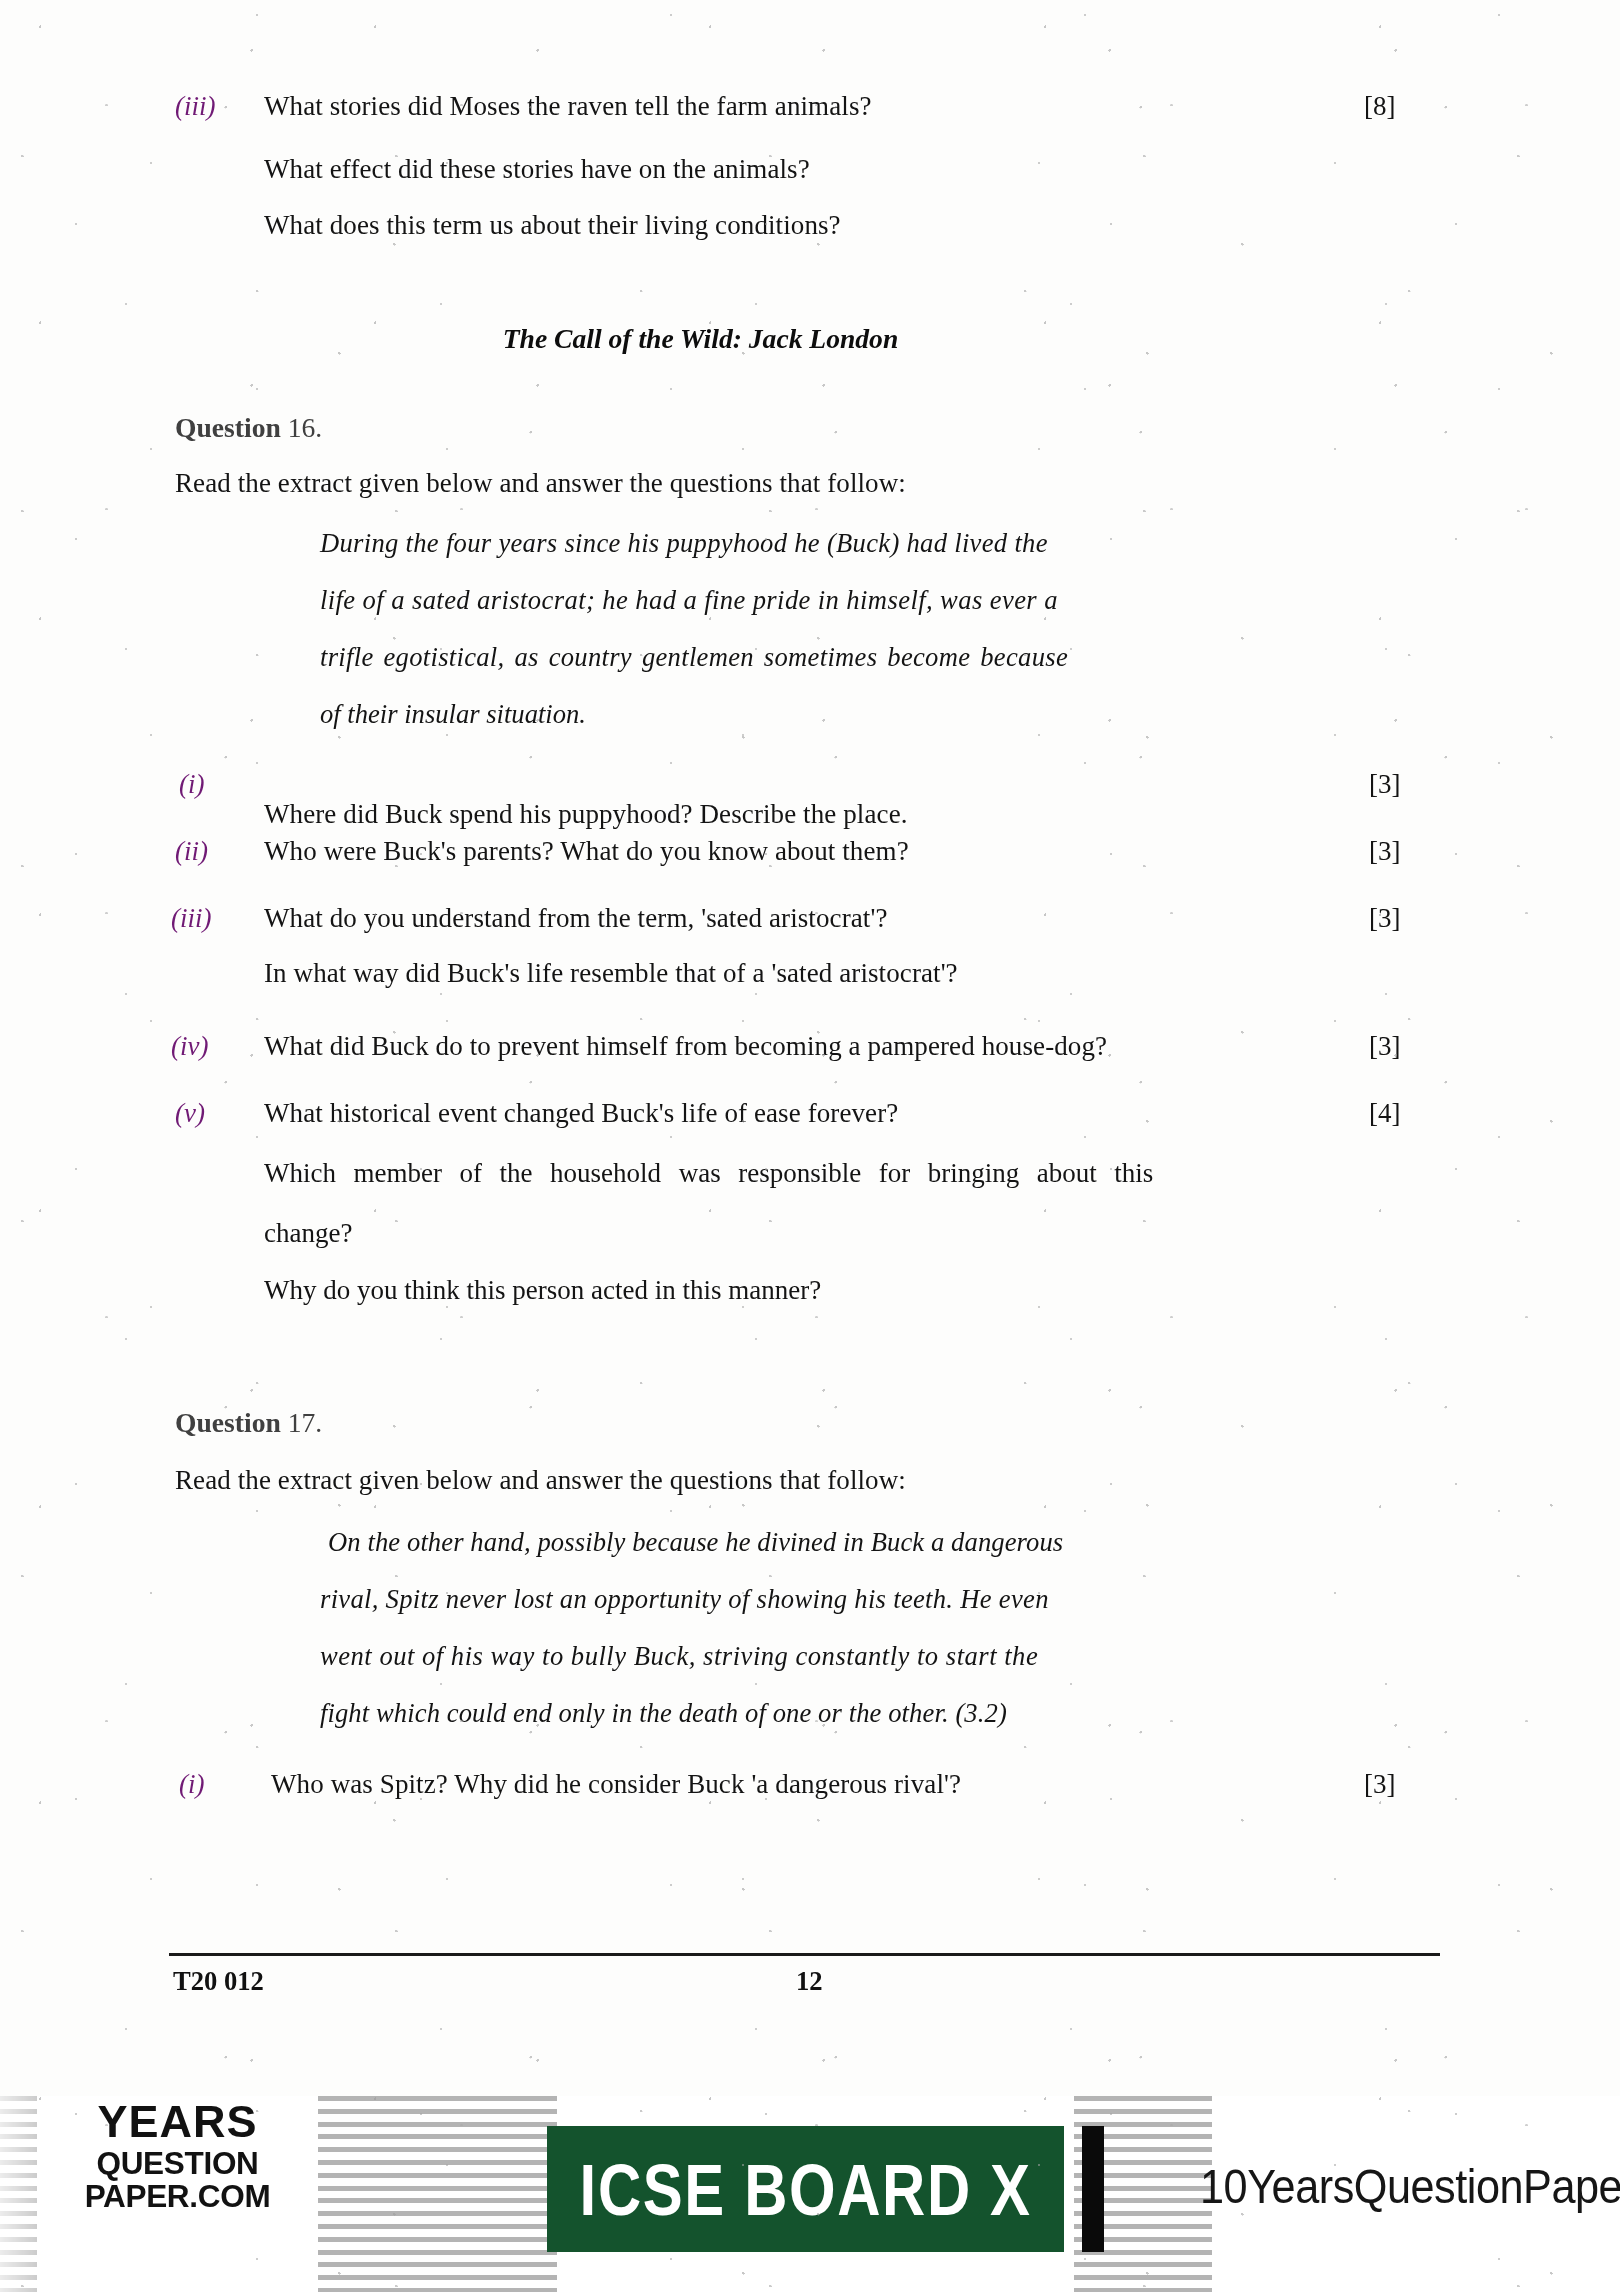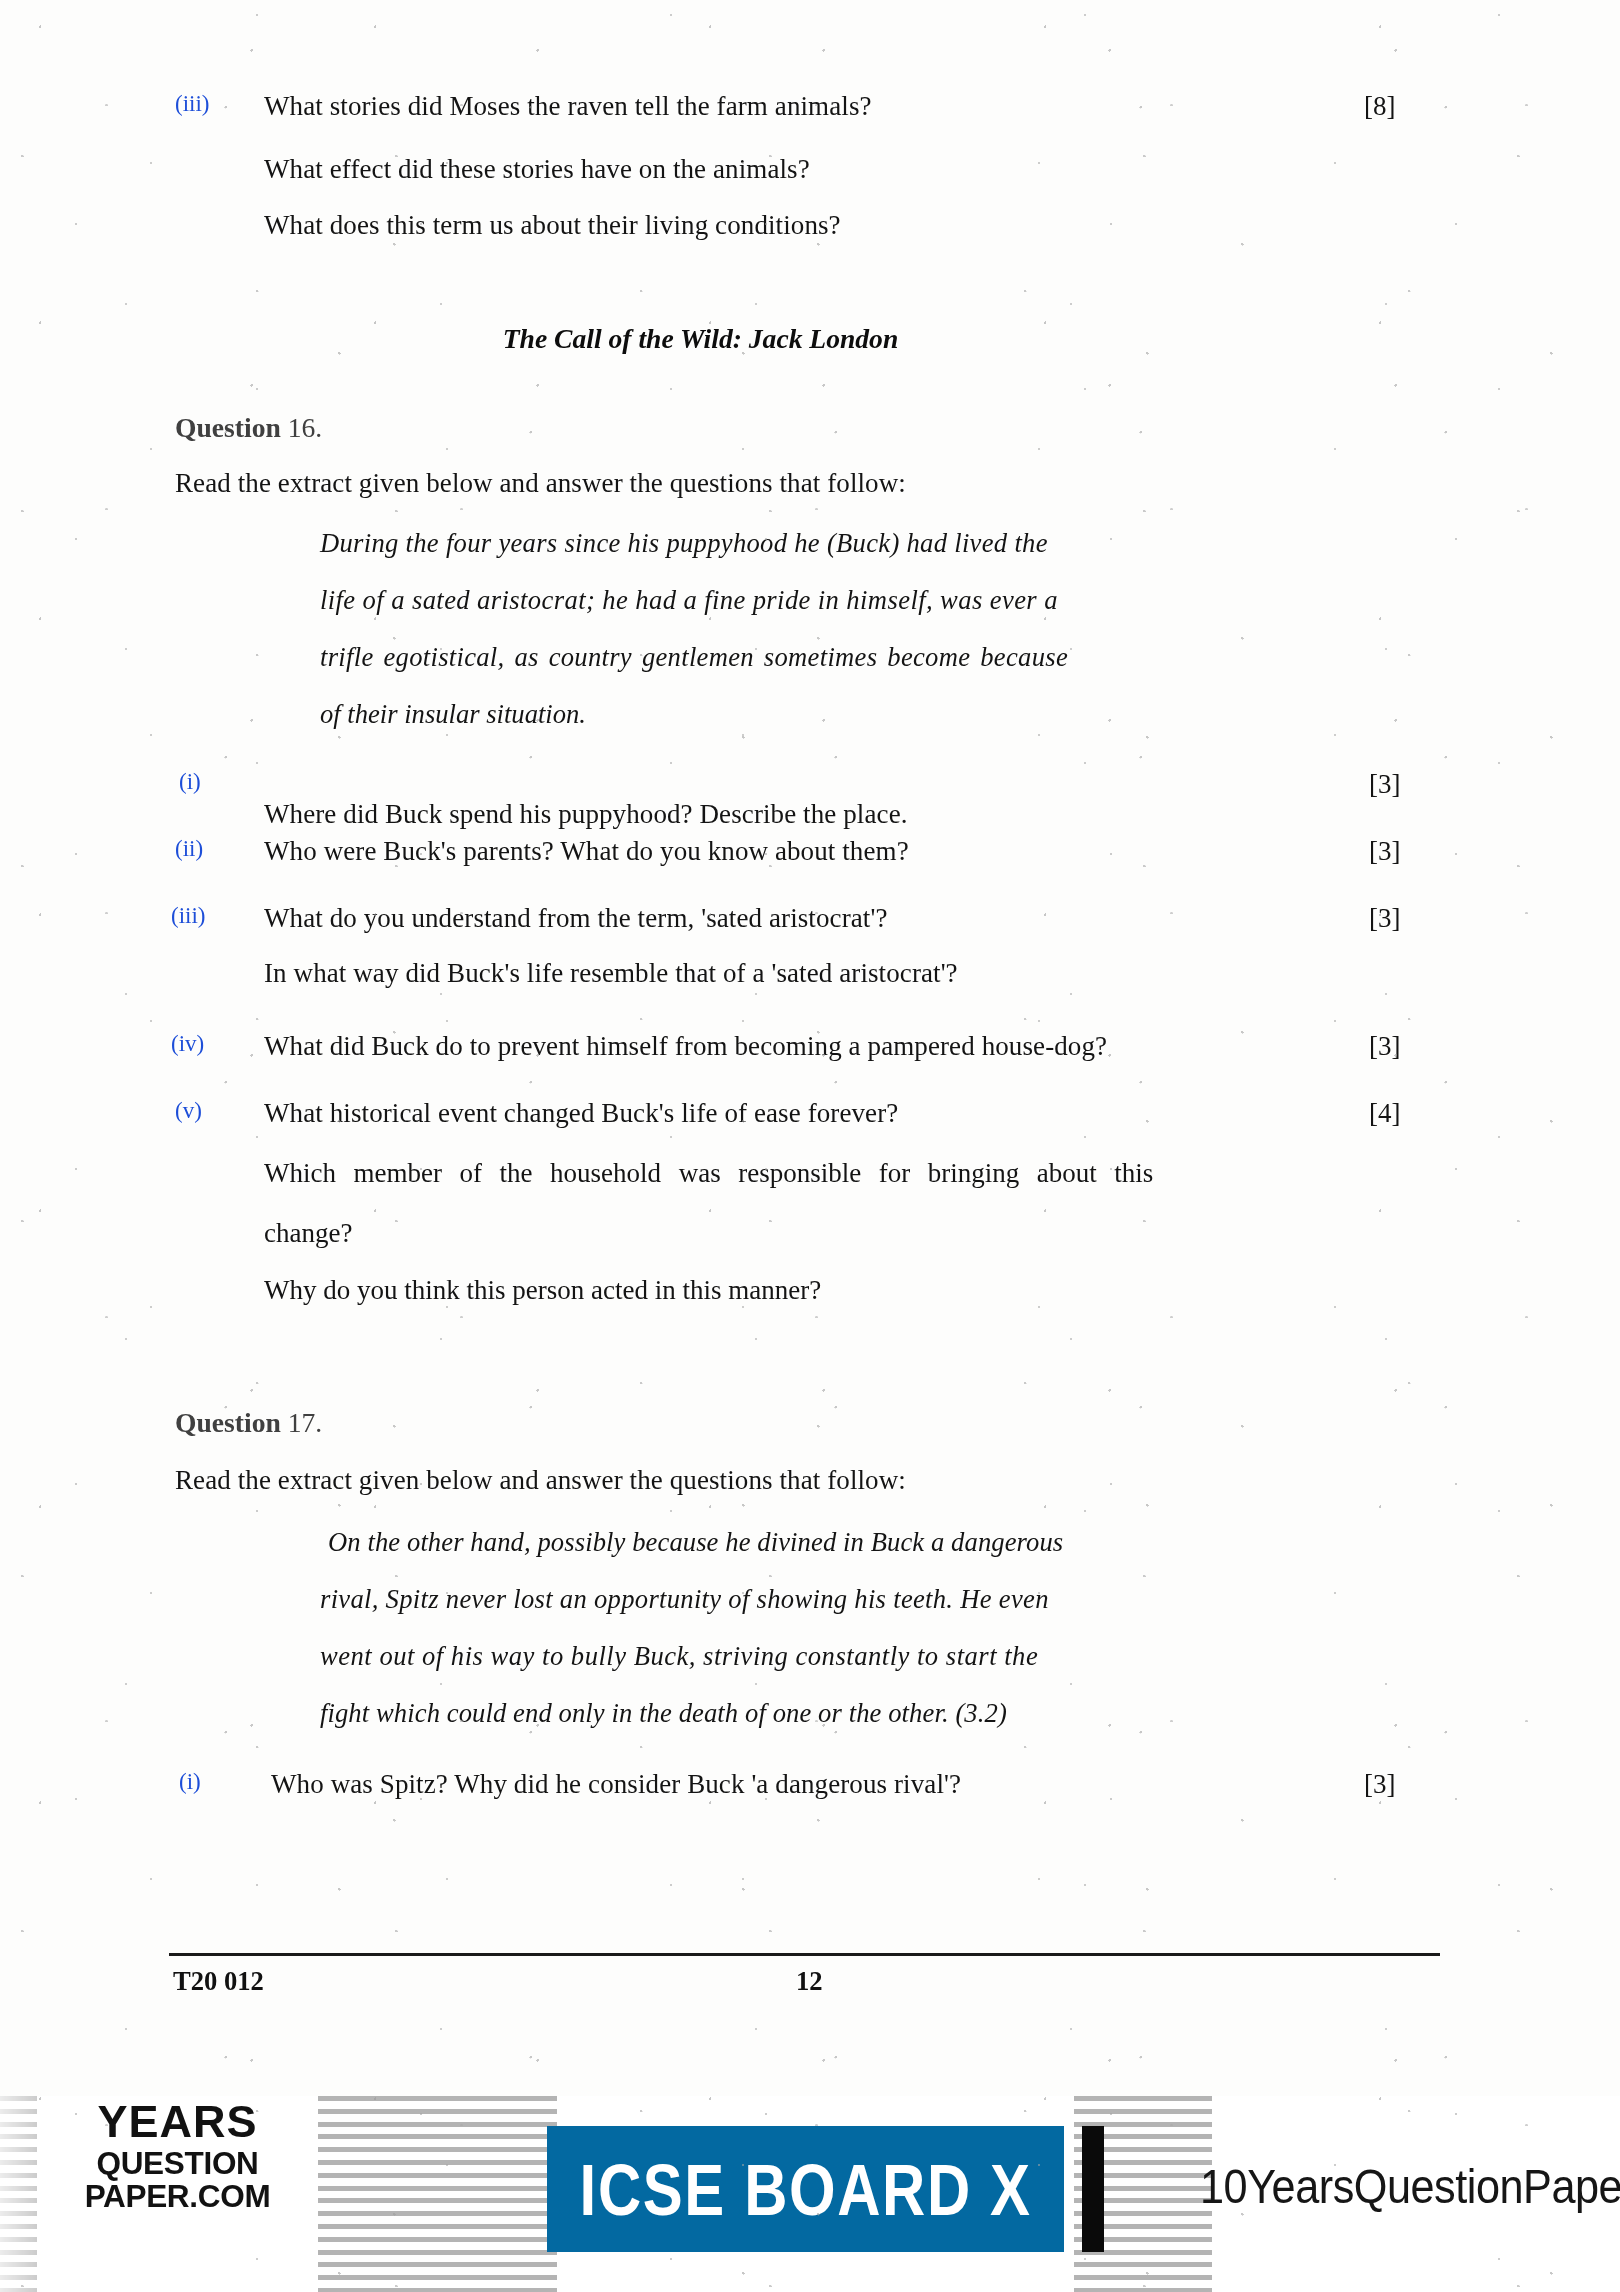--- a/index.html
+++ b/index.html
@@ -52,22 +52,23 @@
   .line {
     position: absolute;
     white-space: nowrap;
     font-size: 27px;
     letter-spacing: 0.1px;
     color: #141414;
   }
 
   .num {
     position: absolute;
-    font-size: 23px;
-    color: #1d4ed8;
+    font-size: 27px;
+    color: #701a75;
+    font-style: italic;
   }
   .marks {
     position: absolute;
     font-size: 27px;
     color: #141414;
   }
 
   .qhead {
     position: absolute;
     font-size: 27.6px;
@@ -190,21 +191,21 @@
     color: #121212;
     letter-spacing: -0.3px;
   }
 
   #banner {
     position: absolute;
     left: 547px;
     top: 2126px;
     width: 517px;
     height: 126px;
-    background: #0369a1;
+    background: #14532d;
     display: flex;
     align-items: center;
     justify-content: center;
   }
   #banner .btxt {
     font-family: "Liberation Sans", "DejaVu Sans", sans-serif;
     font-weight: 700;
     font-size: 73px;
     color: #ffffff;
     letter-spacing: 2px;

